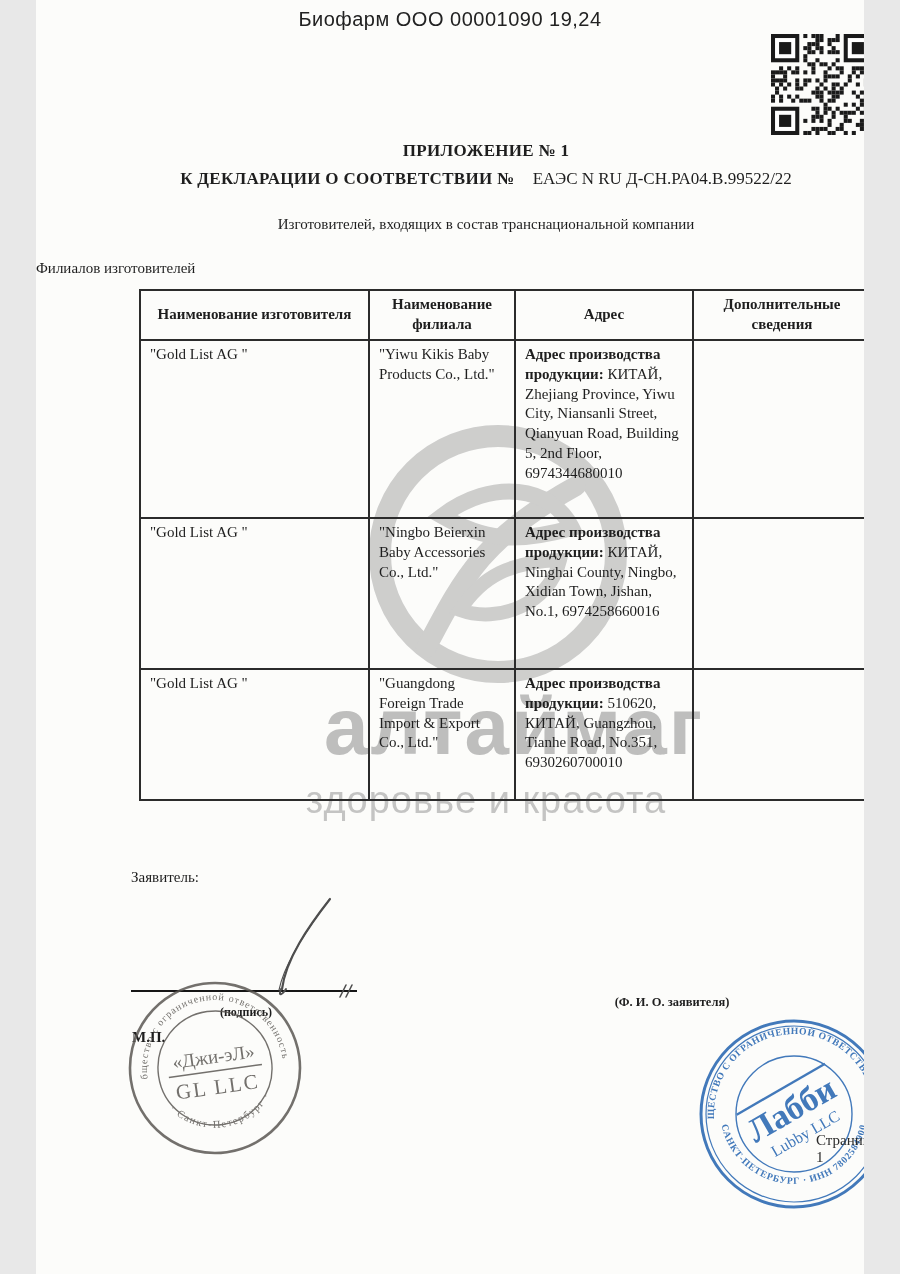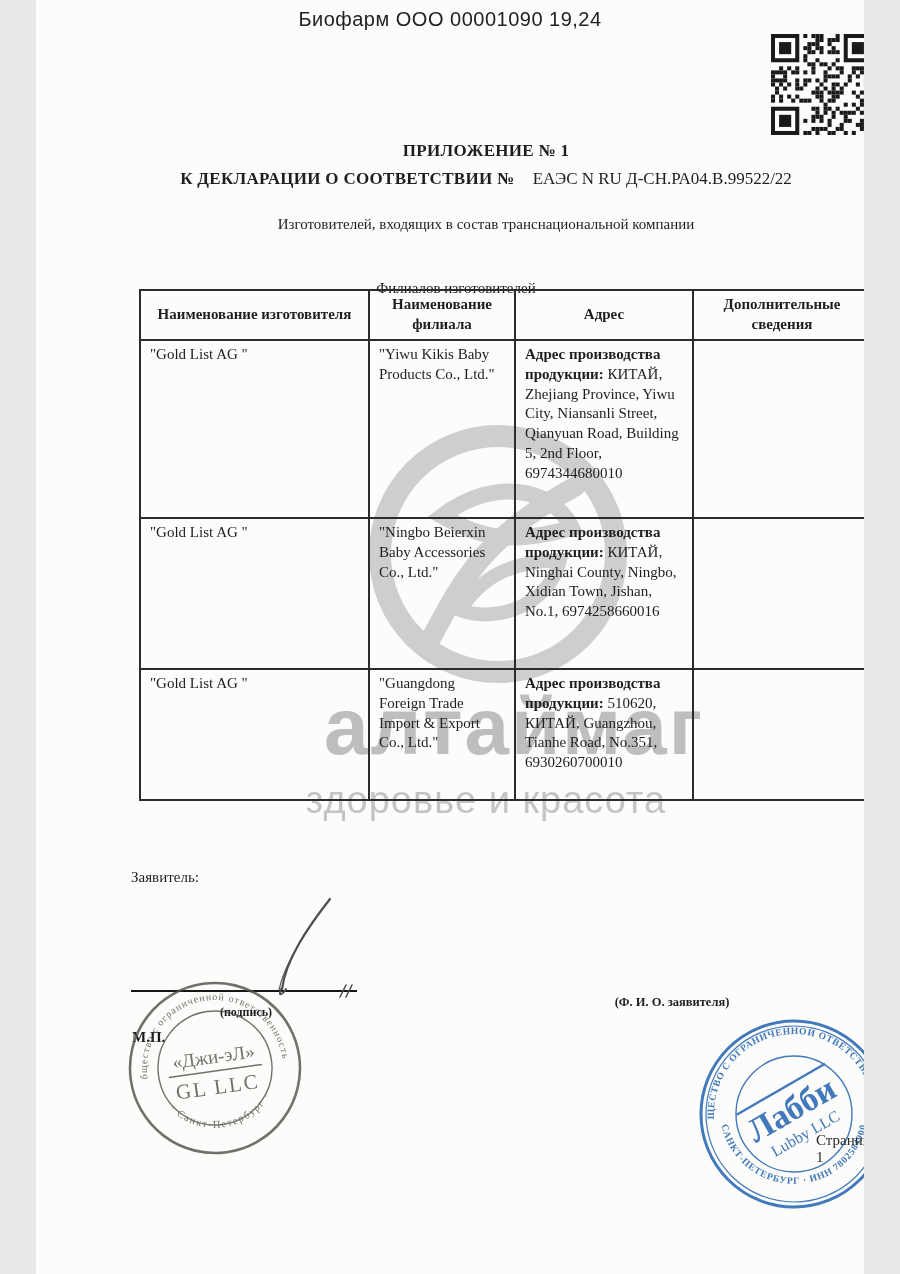--- a/index.html
+++ b/index.html
@@ -17,21 +17,21 @@
   .qr-box{ position:absolute; left:735px; top:31px; width:101px; height:107px; }
   .qr-box svg{ width:100%; height:100%; }
   
   .title-1{ position:absolute; top:141px; left:0; width:900px; text-align:center;
             font-weight:bold; font-size:17px; letter-spacing:.3px;}
   .title-2{ position:absolute; top:169px; left:0; width:900px; text-align:center;
             font-size:17px;}
   .title-2 .lbl{ font-weight:bold; letter-spacing:.3px;}
   .title-2 .num{ margin-left:14px; }
   .title-3{ position:absolute; top:216px; left:0; width:900px; text-align:center; font-size:15px;}
-  .title-4{ position:absolute; top:260px; left:0; width:840px; text-align:center; font-size:15px;margin-top:20px;}
+  .title-4{ position:absolute; top:260px; left:0; width:840px; text-align:left; font-size:15px;}
   
   .tbl-wrap{ position:absolute; left:103px; top:289px; width:731px;}
   table.doc{ border-collapse:collapse; width:731px; table-layout:fixed; }
   table.doc th, table.doc td{
     border:2px solid #2b2b2b; vertical-align:top; padding:4px 9px;
     font-size:15px; line-height:1.32; word-wrap:break-word;
   }
   table.doc th{ font-weight:bold; text-align:center; vertical-align:middle; padding:2px 6px; height:44px;}
   col.c1{width:229px;} col.c2{width:146px;} col.c3{width:178px;} col.c4{width:178px;}
   tr.r1 td{height:168px;} tr.r2 td{height:141px;} tr.r3 td{height:121px;}

